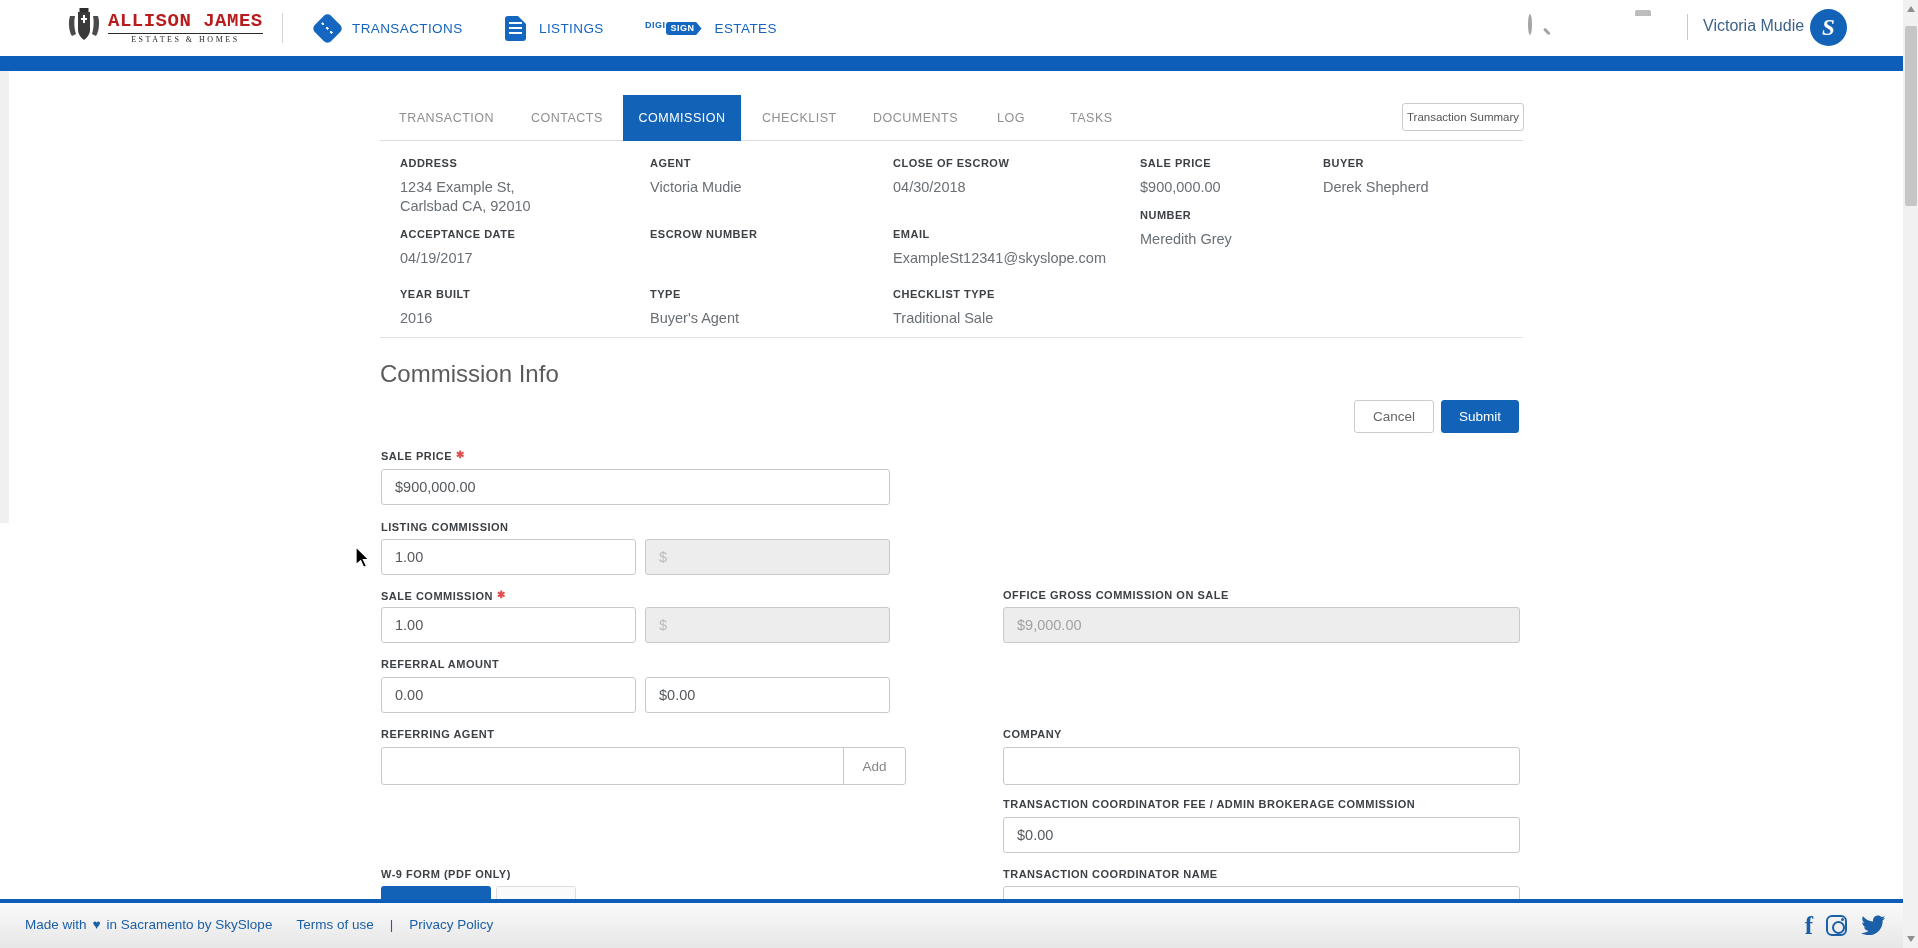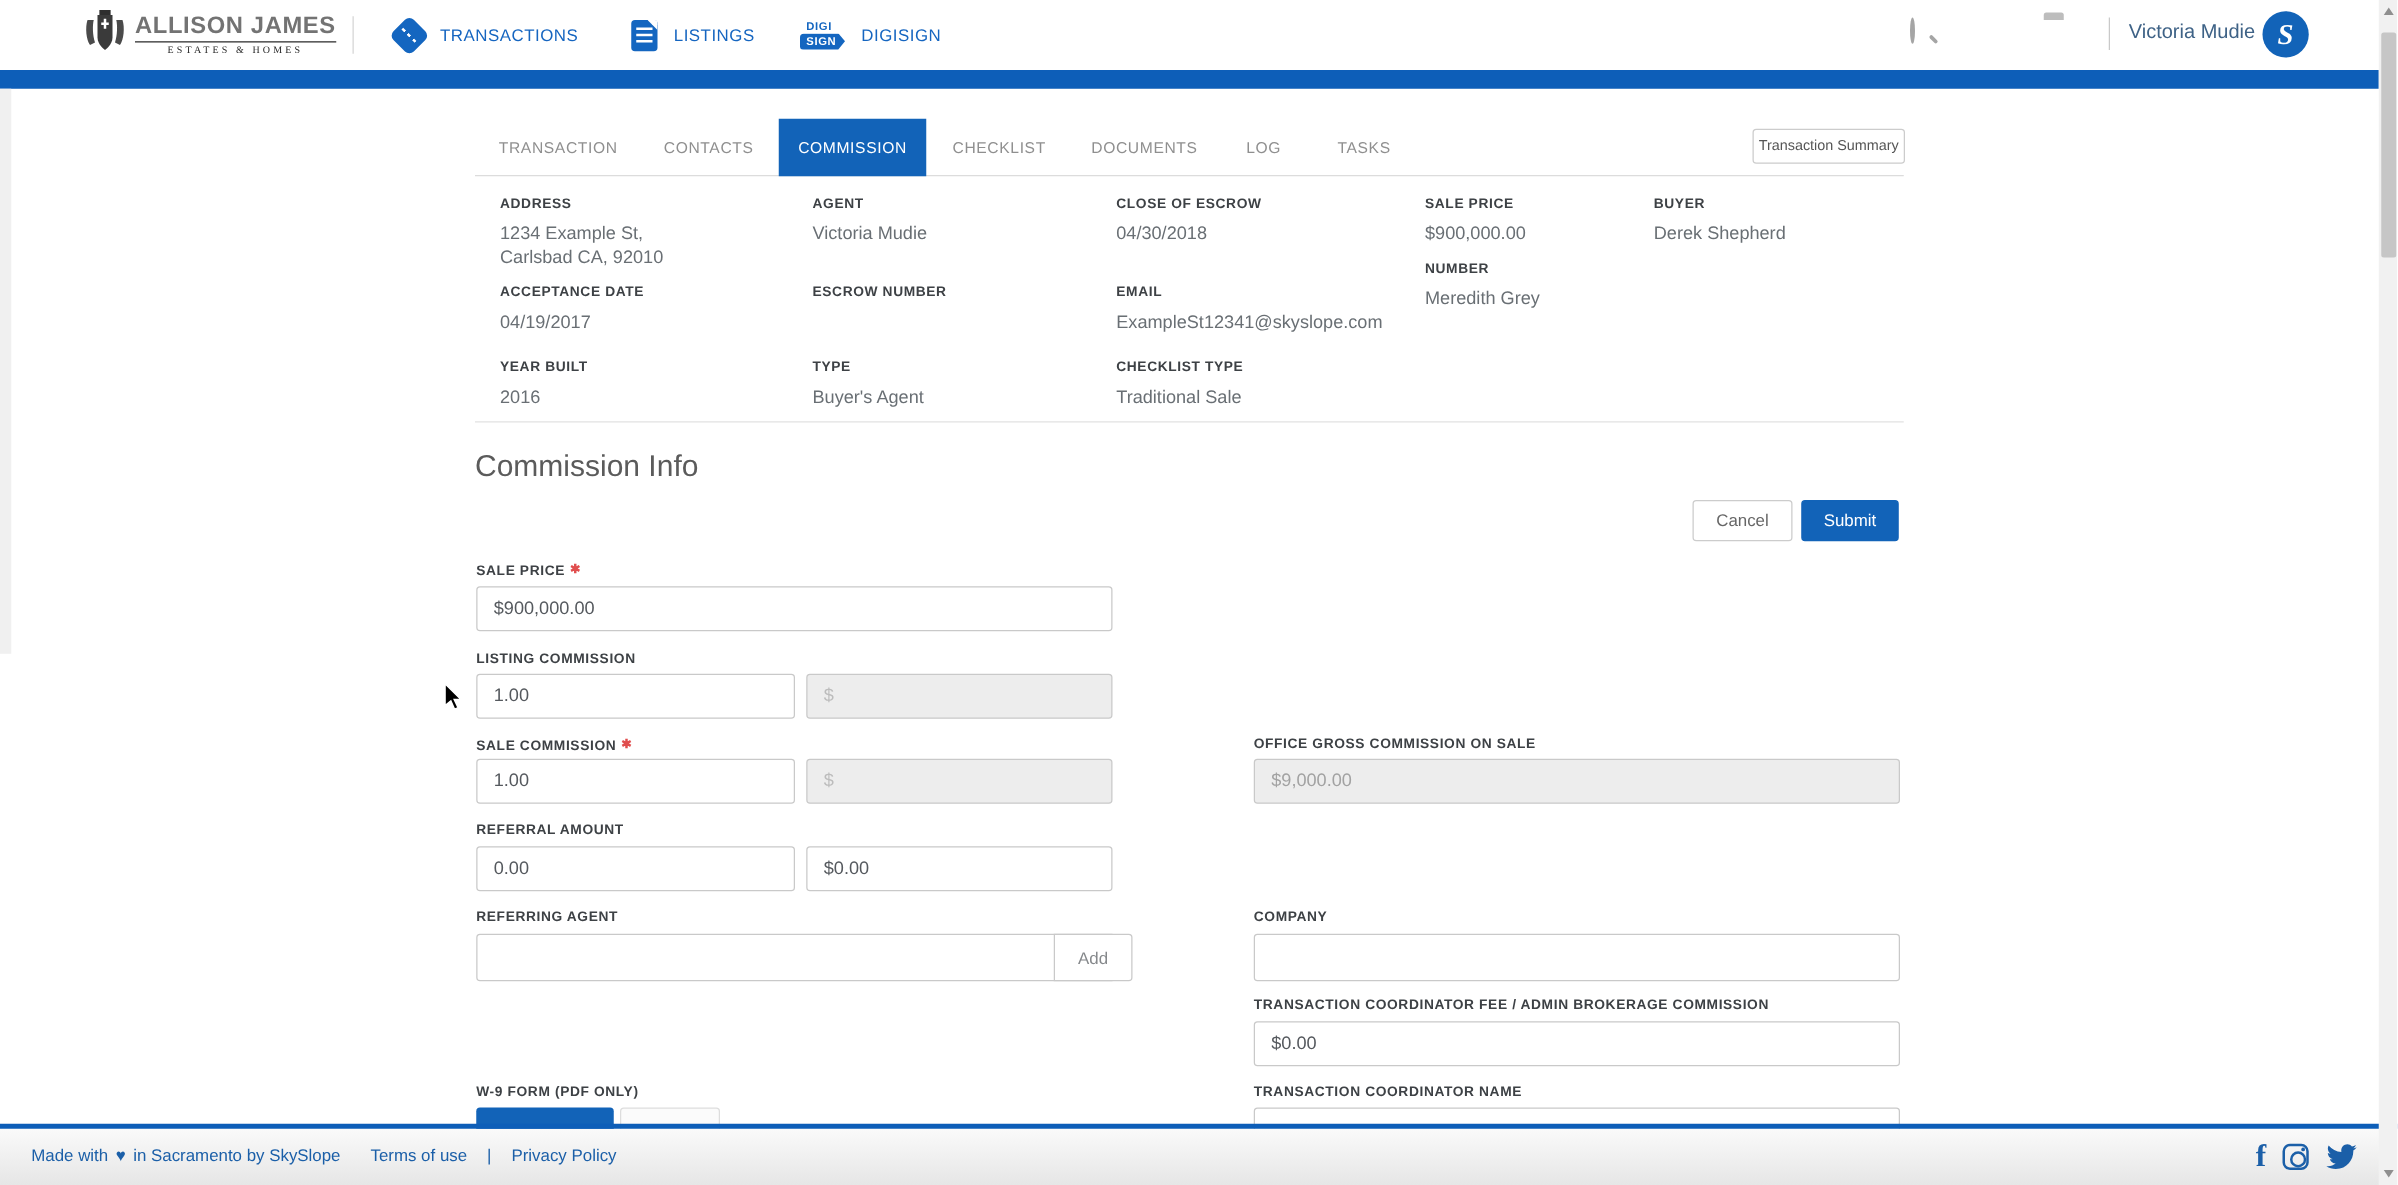--- a/index.html
+++ b/index.html
@@ -5,33 +5,33 @@
   * { margin:0; padding:0; box-sizing:border-box; }
   html,body { background:#fff; }
   #page {
     position:relative; width:1918px; height:948px; overflow:hidden;
     font-family:"Liberation Sans", sans-serif; background:#ffffff;
   }
   
   #header { position:absolute; left:0; top:0; width:1903px; height:56px; background:#fff; z-index:5; }
   .brand { position:absolute; left:66px; top:6px; display:flex; align-items:center; gap:6px; }
   .brand-text { display:flex; flex-direction:column; }
-  .brand-line1 { font-family:Liberation Sans, sans-serif; font-weight:bold; font-size:19px; color:#737373; letter-spacing:.5px; }
+  .brand-line1 { font-family:Liberation Mono, monospace; font-weight:bold; font-size:19px; color:#b91c1c; letter-spacing:.5px; }
   .brand-line2 { font-family:"Liberation Serif", serif; font-size:8px; color:#2a2a2a; letter-spacing:2.5px; border-top:1.5px solid #2a2a2a; text-align:center; padding-top:1px; margin-top:1px; }
   .hdr-divider { position:absolute; left:282px; top:13px; width:1px; height:30px; background:#d5d5d5; }
   .nav-item { position:absolute; top:0; height:56px; display:flex; align-items:center; gap:13px; cursor:pointer; }
   .nav-label { color:#1565c0; font-size:13.5px; letter-spacing:.4px; }
   .icon-ticket { width:23px; height:23px; background:#1466c0; border-radius:5px; transform:rotate(-45deg); position:relative; }
   .icon-ticket:before { content:""; position:absolute; left:4px; top:10px; width:15px; height:2px;
      background:repeating-linear-gradient(90deg,#fff 0 3px,transparent 3px 6px); transform:rotate(90deg); }
   .icon-doc { width:21px; height:25px; background:#1466c0; border-radius:3px; position:relative; }
   .icon-doc:before { content:""; position:absolute; left:4px; top:6px; width:13px; height:2px; background:#fff;
      box-shadow:0 5px 0 #fff, 0 10px 0 #fff; }
   .icon-doc:after { content:""; position:absolute; right:0; top:0; border:4px solid #fff; border-left-color:transparent; border-bottom-color:transparent; border-radius:0 3px 0 0; }
-  .digi-badge { display:flex; flex-direction:column; align-items:flex-start; line-height:1; }
+  .digi-badge { display:flex; flex-direction:row; align-items:flex-start; line-height:1; }
   .digi-top { color:#1466c0; font-weight:bold; font-size:9px; letter-spacing:.5px; margin-left:5px; }
   .digi-bottom { background:#1466c0; color:#fff; font-weight:bold; font-size:9px; letter-spacing:.5px; padding:2px 7px 2px 5px; margin-top:1px; border-radius:3px; clip-path:polygon(0 0,85% 0,100% 50%,85% 100%,0 100%); }
   .h-icon { position:absolute; top:16px; cursor:pointer; }
   .icon-search { width:16px; height:16px; border:2px solid #a5a5a5; border-radius:50%; position:relative; }
   .icon-search:after { content:""; position:absolute; left:13px; top:14px; width:8px; height:2.5px; background:#a5a5a5; transform:rotate(45deg); border-radius:2px; }
   .icon-person { width:26px; height:26px; border-radius:50%; background:#c9c9c9; position:relative; top:-4px; }
   .icon-person:before { content:""; position:absolute; left:7px; top:9px; width:4px; height:4px; border-radius:50%; background:#fff; box-shadow:8px 0 0 #fff; }
   .icon-person:after { content:""; position:absolute; left:9px; top:16px; width:8px; height:4px; border-radius:0 0 8px 8px; background:#fff; }
   .icon-print { width:26px; height:20px; background:#bdbdbd; border-radius:3px; position:relative; top:-1px; }
   .icon-print:before { content:""; position:absolute; left:5px; top:-5px; width:16px; height:6px; background:#bdbdbd; border-radius:2px 2px 0 0; }
@@ -117,21 +117,21 @@
     </div>
     <div class="nav-item" style="left:505px;">
       <span class="icon-doc"></span>
       <span class="nav-label">LISTINGS</span>
     </div>
     <div class="nav-item" style="left:640px;">
       <span class="digi-badge">
         <span class="digi-top">DIGI</span>
         <span class="digi-bottom">SIGN</span>
       </span>
-      <span class="nav-label">DIGISIGN</span>
+      <span class="nav-label">ESTATES</span>
     </div>
 
     <div class="h-icon" style="left:1528px;"><span class="icon-search"></span></div>
     <div class="h-icon" style="left:1580px;"><span class="icon-person"></span></div>
     <div class="h-icon" style="left:1630px;"><span class="icon-print"></span></div>
     <div class="user-sep" style="left:1687px;"></div>
     <div class="user-name" style="left:1703px;">Victoria Mudie</div>
     <div class="skyslope-circle" style="left:1810px;">
       <span>S</span>
     </div>

